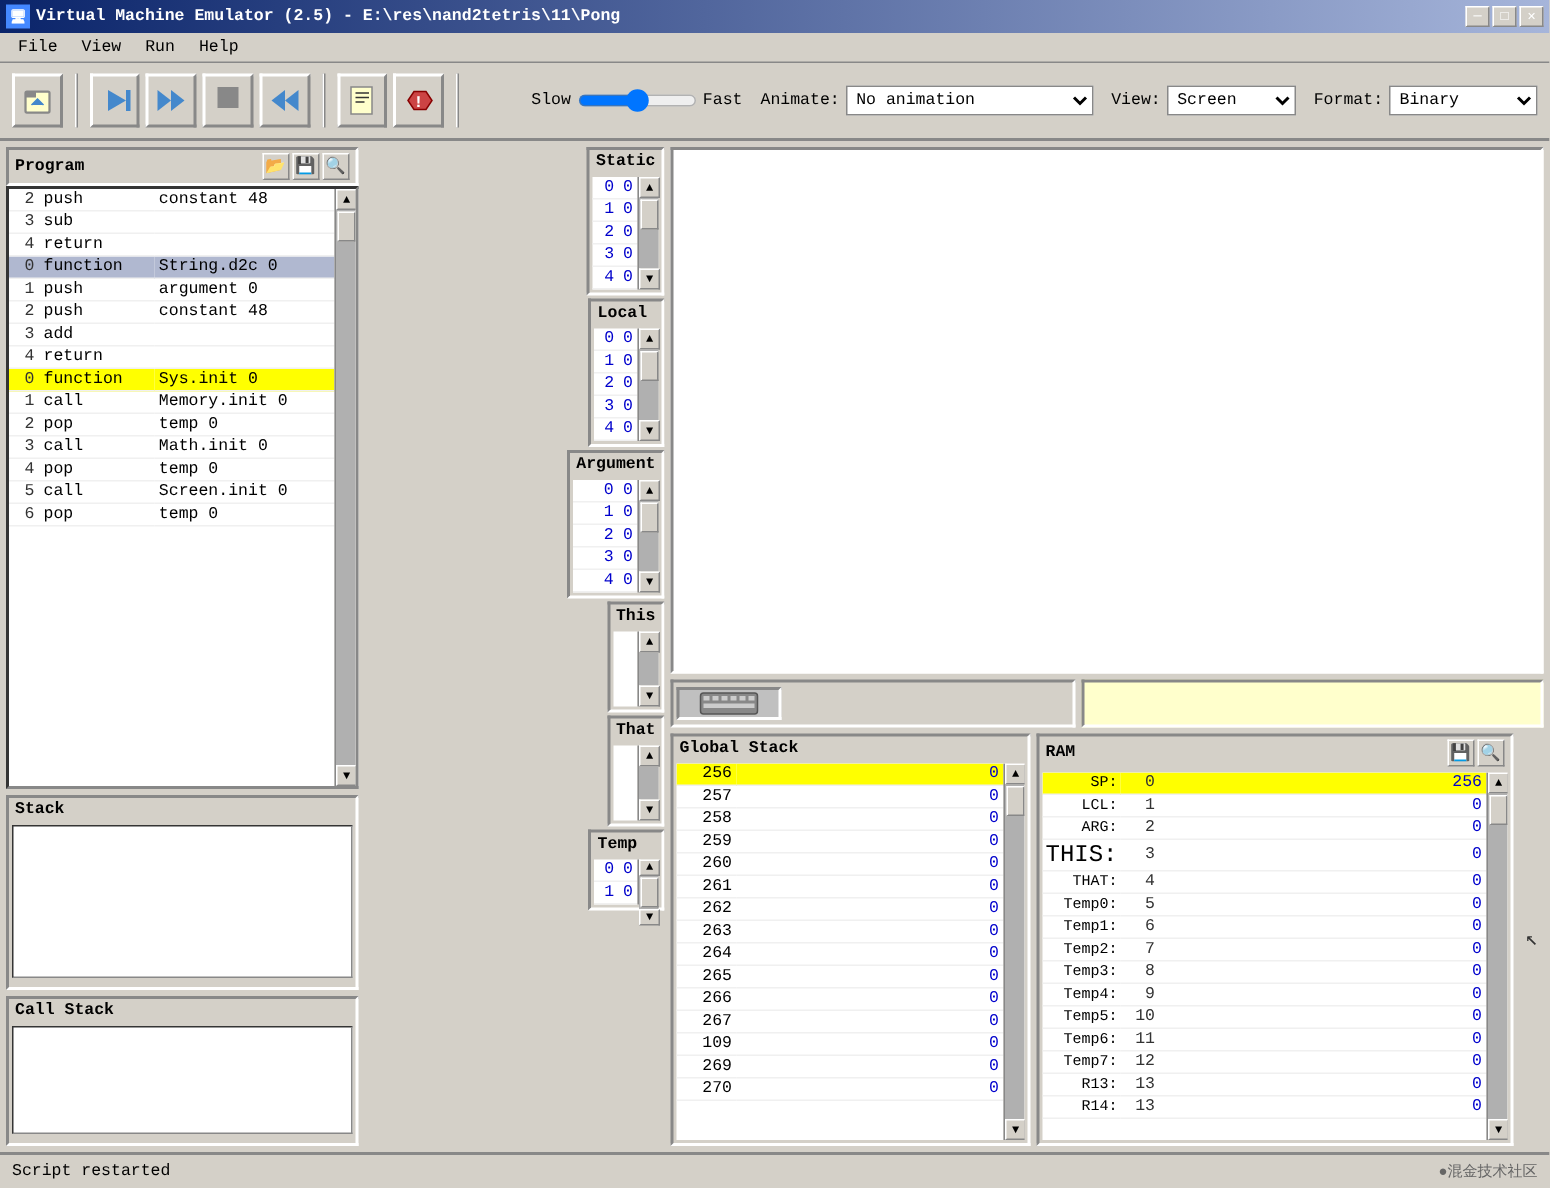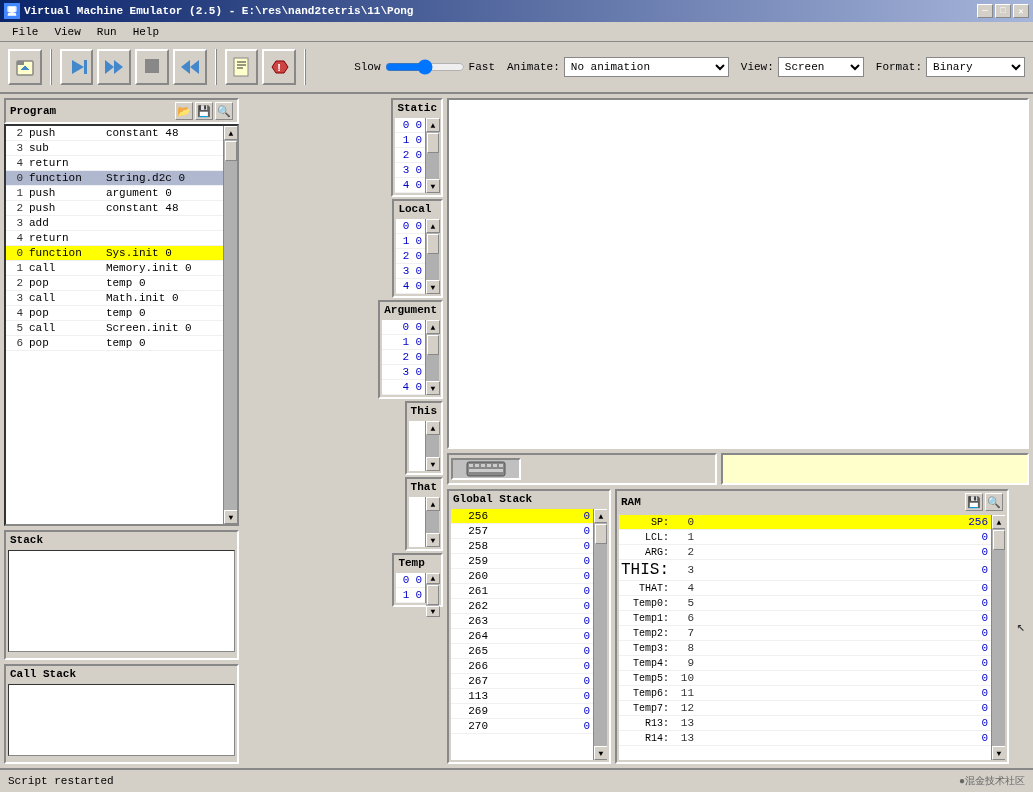--- a/index.html
+++ b/index.html
@@ -582,21 +582,21 @@
             <rect x="3" y="8" width="34" height="3" fill="#ccc"></rect>
           </svg>
         </div>
       </div>
       <div style="flex:1; background:#ffffcc; border:2px solid; border-top-color:#888; border-left-color:#888; border-right-color:#fff; border-bottom-color:#fff;">
       </div>
     </div>
 
     <div style="height:275px; display:flex; flex-direction:row; gap:4px;">
 
-      <div style="width:164px; display:flex; flex-direction:column; border:2px solid; border-top-color:#888; border-left-color:#888; border-right-color:#fff; border-bottom-color:#fff; background:#d4d0c8;">
+      <div style="width:240px; display:flex; flex-direction:column; border:2px solid; border-top-color:#888; border-left-color:#888; border-right-color:#fff; border-bottom-color:#fff; background:#d4d0c8;">
         <div style="font-weight:bold; padding:2px 4px;">Global Stack</div>
         <div style="flex:1; background:white; margin:2px; position:relative; overflow:hidden;">
           <table class="gs-table" style="width:calc(100% - 14px);">
             <tbody>
                 <tr class="highlight-yellow">
                   <td class="addr" style="text-align:right;padding:1px 3px;">256</td>
                   <td class="val" style="text-align:right;padding:1px 3px;color:#0000cc;">0</td>
                 </tr>
             <tr>
                   <td class="addr" style="text-align:right;padding:1px 3px;">257</td>
@@ -636,21 +636,21 @@
                 </tr>
             <tr>
                   <td class="addr" style="text-align:right;padding:1px 3px;">266</td>
                   <td class="val" style="text-align:right;padding:1px 3px;color:#0000cc;">0</td>
                 </tr>
             <tr>
                   <td class="addr" style="text-align:right;padding:1px 3px;">267</td>
                   <td class="val" style="text-align:right;padding:1px 3px;color:#0000cc;">0</td>
                 </tr>
             <tr>
-                  <td class="addr" style="text-align:right;padding:1px 3px;">113</td>
+                  <td class="addr" style="text-align:right;padding:1px 3px;">109</td>
                   <td class="val" style="text-align:right;padding:1px 3px;color:#0000cc;">0</td>
                 </tr>
             <tr>
                   <td class="addr" style="text-align:right;padding:1px 3px;">269</td>
                   <td class="val" style="text-align:right;padding:1px 3px;color:#0000cc;">0</td>
                 </tr>
             <tr>
                   <td class="addr" style="text-align:right;padding:1px 3px;">270</td>
                   <td class="val" style="text-align:right;padding:1px 3px;color:#0000cc;">0</td>
                 </tr>

